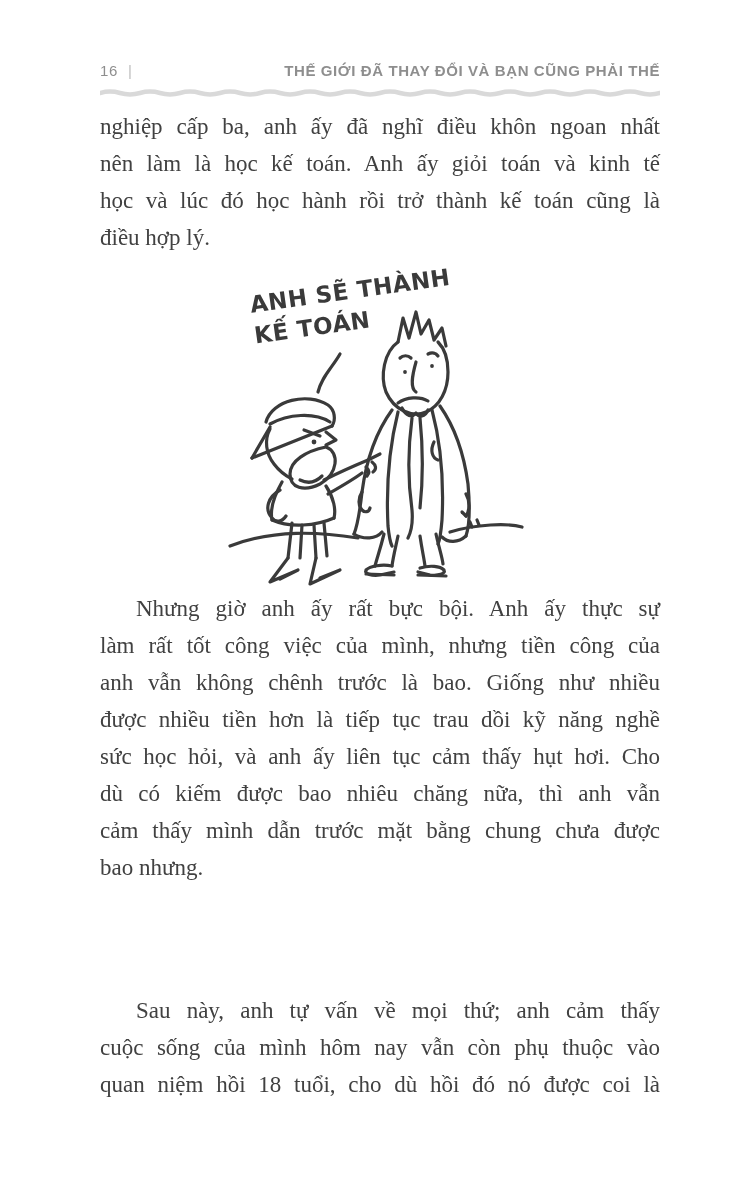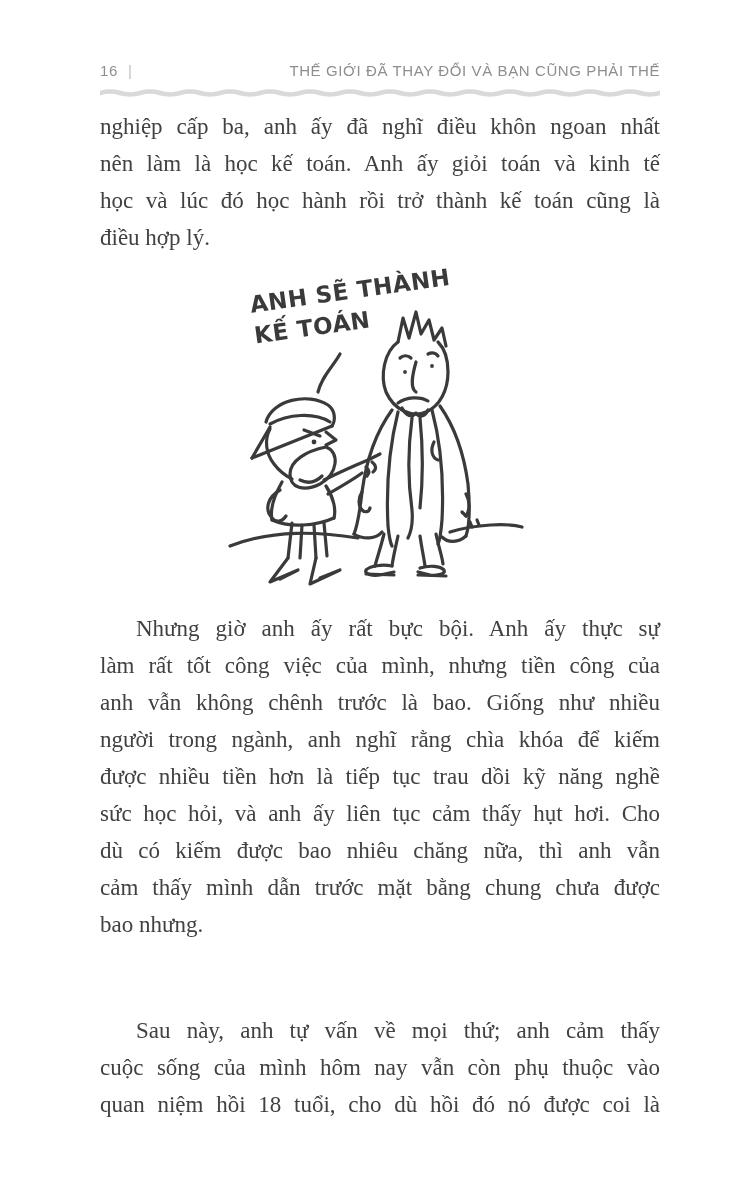--- a/index.html
+++ b/index.html
@@ -9,29 +9,29 @@
   }
   
   .header{
     position:absolute;left:100px;top:62px;width:560px;
     display:flex;justify-content:space-between;align-items:baseline;
     font-family:"Liberation Sans", sans-serif;
     font-size:15px;color:#8e8e8e;letter-spacing:0.6px;
   }
   .pagenum-wrap{display:flex;align-items:baseline;gap:10px;justify-content:space-between;}
   .pagenum-bar{color:#bdbdbd;font-weight:300;}
-  .running-title{text-align:center;}
+  .running-title{text-align:center;font-weight:bold;}
   .divider{position:absolute;left:100px;top:88px;width:560px;height:10px;}
   
   .para{position:absolute;left:100px;width:560px;font-size:23px;line-height:37px;}
   .para-1{top:108px;}
   .para-2{top:590px;}
   .para-3{top:992px;}
   .line{text-align:justify;text-align-last:justify;white-space:normal;}
-  .line.first-indent{text-indent:36px;margin-top:20px;}
+  .line.first-indent{text-indent:36px;}
   .line.para-end{text-align-last:left;}
   
   .figure{position:absolute;left:222px;top:282px;width:310px;height:308px;}
   .figure svg{position:absolute;left:0;top:0;width:310px;height:308px;}
   .speech{
     position:absolute;left:26px;top:8px;
     transform:rotate(-8deg);transform-origin:left top;
     font-family:"DejaVu Sans", sans-serif;
     font-size:23px;font-weight:600;line-height:31px;
     letter-spacing:0.5px;color:#3a3a3a;white-space:nowrap;
@@ -155,21 +155,20 @@
     <div class="speech">
       <div>ANH SẼ THÀNH</div>
       <div>KẾ TOÁN</div>
     </div>
   </figure>
 
   <div class="para para-2">
     <div class="line first-indent">Nhưng giờ anh ấy rất bực bội. Anh ấy thực sự</div>
     <div class="line">làm rất tốt công việc của mình, nhưng tiền công của</div>
     <div class="line">anh vẫn không chênh trước là bao. Giống như nhiều</div>
-    <div class="line">người trong ngành, anh nghĩ rằng chìa khóa để kiếm</div>
     <div class="line">được nhiều tiền hơn là tiếp tục trau dồi kỹ năng nghề</div>
     <div class="line">sức học hỏi, và anh ấy liên tục cảm thấy hụt hơi. Cho</div>
     <div class="line">dù có kiếm được bao nhiêu chăng nữa, thì anh vẫn</div>
     <div class="line">cảm thấy mình dẫn trước mặt bằng chung chưa được</div>
     <div class="line para-end">bao nhưng.</div>
   </div>
 
   <div class="para para-3">
     <div class="line first-indent">Sau này, anh tự vấn về mọi thứ; anh cảm thấy</div>
     <div class="line">cuộc sống của mình hôm nay vẫn còn phụ thuộc vào</div>

